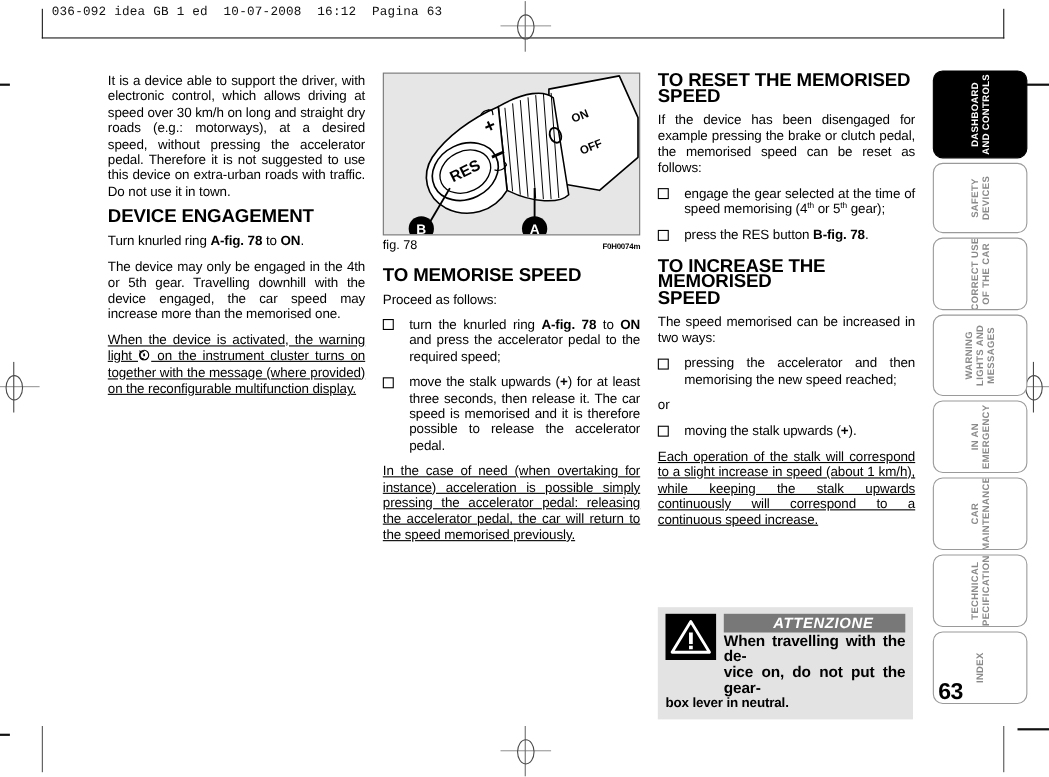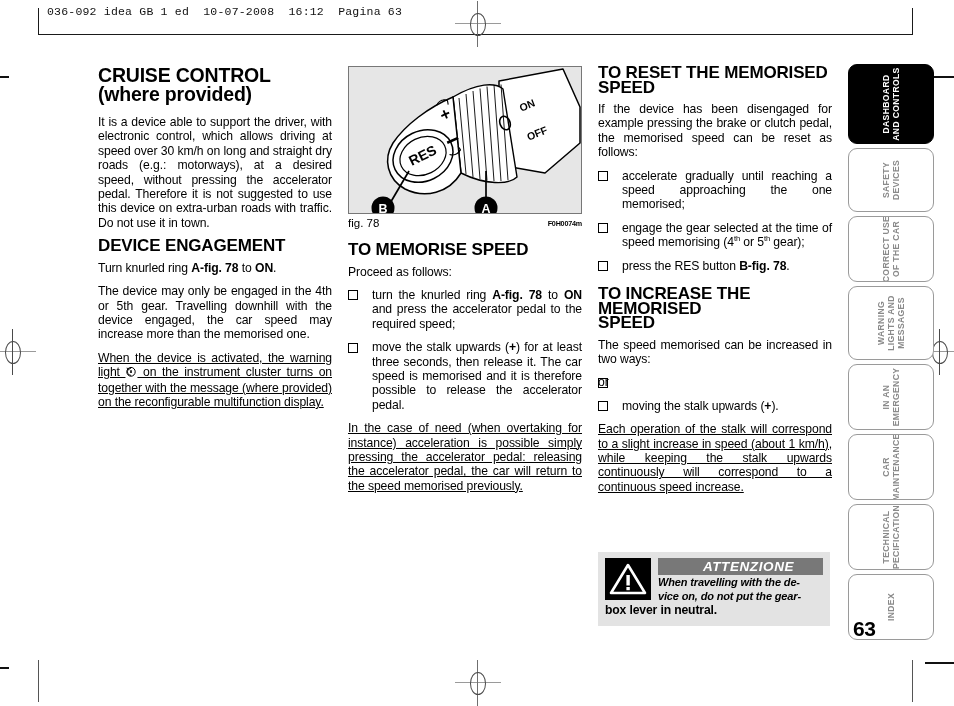--- a/index.html
+++ b/index.html
@@ -66,21 +66,21 @@
                 font-size:7.2px;font-weight:bold;letter-spacing:-.2px;}
 
   
   .warnbox{position:absolute;left:598px;top:552px;width:232px;background:#e3e3e3;
            padding:6px 7px 8px 7px;box-sizing:border-box;}
   .warn-row{display:flex;align-items:flex-start;}
   .warn-icon{width:46px;height:42px;background:#000;flex:0 0 auto;margin-right:7px;
              display:flex;align-items:center;justify-content:center;}
   .warn-head{background:#787878;color:#fff;font-style:italic;font-weight:bold;
              font-size:13.5px;text-align:center;padding:1px 0 1px 16px;letter-spacing:.6px;}
-  .warn-txt{font-style:italic;font-weight:bold;font-size:11px;line-height:14.2px;
+  .warn-txt{font-weight:bold;font-size:14px;line-height:14.2px;
             letter-spacing:-.15px;}
   .warn-txt .l1{text-align:justify;}
   .warn-body{flex:1;}
   .warn-tail{font-weight:bold;font-size:12.2px;line-height:14.2px;
              margin-top:0px;letter-spacing:-.15px;}
 
   
   #tabs{position:absolute;left:848px;top:64px;width:86px;}
   .tab{position:relative;width:86px;box-sizing:border-box;
        border:1.4px solid #9a9a9a;border-radius:9px 9px 9px 9px;
@@ -125,24 +125,20 @@
     <div class="rv"></div>
     <div class="rc"></div>
 </div>
 <div class="regmark" id="reg-right">
   <div class="rh"></div>
     <div class="rv"></div>
     <div class="rc"></div>
 </div>
 
 <div class="col" id="col-left">
-  <h1 class="title">
-    <span>CRUISE CONTROL</span><br>
-    <span>(where provided)</span>
-  </h1>
 
   <p class="body">It is a device able to support the driver, with electronic control, which allows driving at speed over 30 km/h on long and straight dry roads (e.g.: motorways), at a desired speed, without pressing the accelerator pedal. Therefore it is not suggested to use this device on extra-urban roads with traffic. Do not use it in town.</p>
 
   <h2 class="sect">DEVICE ENGAGEMENT</h2>
 
   <p class="body nojust"><span>Turn knurled ring </span><b>A-fig. 78</b><span> to </span><b>ON</b><span>.</span></p>
 
   <p class="body">The device may only be engaged in the 4th or 5th gear. Travelling downhill with the device engaged, the car speed may increase more than the memorised one.</p>
 
   <p class="body"><span>When the device is activated, the warning light </span><span style="display:inline-block;vertical-align:-1px;">
@@ -247,42 +243,39 @@
 <div class="col" id="col-right">
   <h2 class="sect">
     <span>TO RESET THE MEMORISED</span><br>
     <span>SPEED</span>
   </h2>
 
   <p class="body">If the device has been disengaged for example pressing the brake or clutch pedal, the memorised speed can be reset as follows:</p>
 
   <ul class="bullets">
     <li>
-      <span class="bx"></span><span>accelerate gradually until reaching a speed approaching the one memorised;</span>
-    </li>
-    <li>
       <span class="bx"></span><span>engage the gear selected at the time of speed memorising (4</span><sup>th</sup><span> or 5</span><sup>th</sup><span> gear);</span>
     </li>
     <li>
       <span class="bx"></span><span>press the RES button </span><b>B-fig. 78</b><span>.</span>
     </li>
   </ul>
 
   <div style="height:5px"></div>
 
   <h2 class="sect">
     <span>TO INCREASE THE MEMORISED</span><br>
     <span>SPEED</span>
   </h2>
 
   <p class="body">The speed memorised can be increased in two ways:</p>
 
   <ul class="bullets">
     <li>
-      <span class="bx"></span>
+      <span class="bx"></span><span>pressing the accelerator and then memorising the new speed reached;</span>
     </li>
   </ul>
 
   <div class="or-line">or</div>
 
   <ul class="bullets">
     <li>
       <span class="bx"></span><span>moving the stalk upwards (</span><b>+</b><span>).</span>
     </li>
   </ul>

